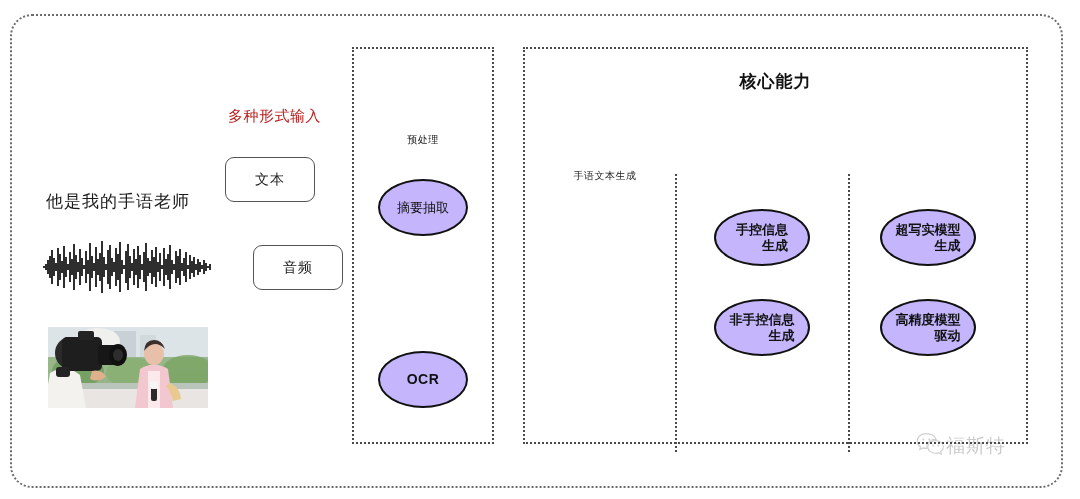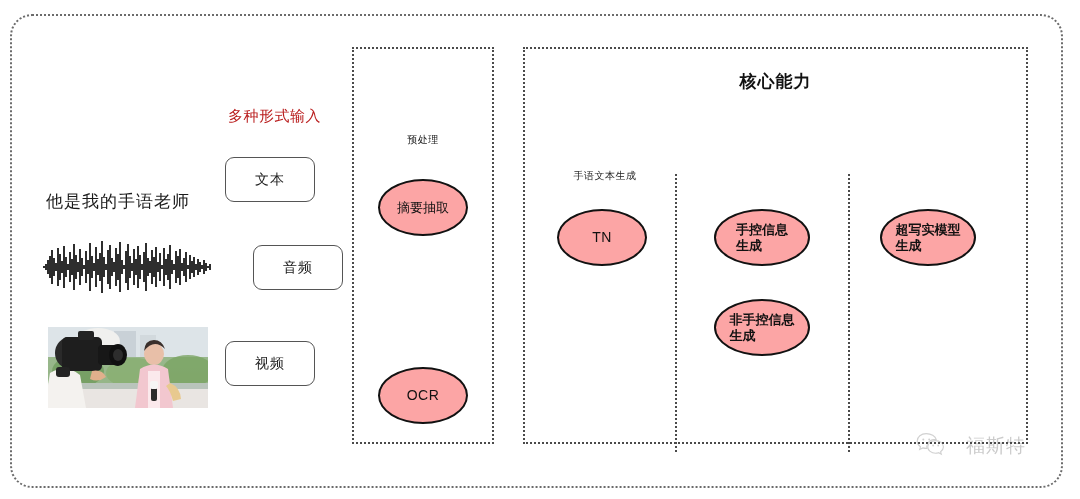--- a/index.html
+++ b/index.html
@@ -67,25 +67,25 @@
 
   
   .ellipse {
     position: absolute;
     width: 90px; height: 57px;
     border: 2.5px solid #111;
     border-radius: 50%;
     display: flex;
     align-items: center;
     justify-content: center;
-    text-align: left;
+    text-align: right;
     font-size: 13px;
     line-height: 1.18;
     color: #111;
-    background: #fca5a5;
+    background: #c4b5fd;
     white-space: pre-line;
   }
   .ellipse.wide { width: 96px; font-weight: bold; }
   .ellipse.latin { font-size: 14px; letter-spacing: .5px; }
 
   
   .multi-input-label {
     position: absolute;
     left: 228px; top: 107px;
     font-size: 15px;
@@ -138,21 +138,21 @@
     background: #cfd8cf;
   }
   .thumb svg { display: block; }
 
   
   .watermark {
     position: absolute;
     left: 916px; top: 432px;
     display: flex;
     align-items: center;
-    gap: 20px;
+    gap: 0;
     opacity: .30;
   }
   .watermark .wm-text {
     font-size: 19px;
     color: #555;
     letter-spacing: 1px;
     white-space: nowrap;
   }
 </style>
 </head>
@@ -296,47 +296,45 @@
       <rect x="8" y="40" width="14" height="10" rx="3" fill="#232323"></rect>
     </svg>
   </div>
 
   <div class="input-box box-text">
     <span>文本</span>
   </div>
   <div class="input-box box-audio">
     <span>音频</span>
   </div>
-  <div class="input-box box-video">
-    <span>视频</span>
-  </div>
 
   <div class="panel panel-scene">
     <div class="sub-title" style="left:0;right:0;top:84px;">预处理</div>
 
     <div class="ellipse" style="left:24px;top:130px;">摘要抽取</div>
-    <div class="ellipse latin" style="left:24px;top:318px;">OCR</div>
+    <div class="ellipse latin" style="left:24px;top:302px;font-weight:bold;">OCR</div>
   </div>
 
   <div class="panel panel-core">
     <div class="panel-title">核心能力</div>
 
     <div class="col-divider" style="left:150px;"></div>
     <div class="col-divider" style="left:323px;"></div>
 
     <div class="sub-title" style="left:14px;width:132px;top:120px;">手语文本生成</div>
-    <div class="ellipse latin" style="left:32px;top:160px;">TN</div>
 
     <div class="ellipse wide" style="left:189px;top:160px;">手控信息
 生成</div>
     <div class="ellipse wide" style="left:189px;top:250px;">非手控信息
 生成</div>
 
     <div class="ellipse wide" style="left:355px;top:160px;">超写实模型
 生成</div>
+    <div class="ellipse wide" style="left:355px;top:250px;">高精度模型
+驱动</div>
   </div>
 
   <div class="watermark">
     <span>
       <svg width="30" height="24" viewBox="0 0 30 24" xmlns="http://www.w3.org/2000/svg">
         <path d="M10.2 1.6C5.2 1.6 1.2 4.9 1.2 9c0 2.3 1.3 4.4 3.3 5.7L3.7 17.5l3.1-1.6c1.1.3 2.2.5 3.4.5.3 0 .6 0 .9-.04-.2-.6-.3-1.2-.3-1.9 0-3.9 3.8-7.1 8.5-7.1.3 0 .6 0 .9.04C19.3 4.1 15.2 1.6 10.2 1.6z" fill="none" stroke="#666" stroke-width="1.1"></path>
         <circle cx="7.3" cy="7.4" r="1" fill="#666"></circle>
         <circle cx="13.2" cy="7.4" r="1" fill="#666"></circle>
         <path d="M19.6 8.6c-4.3 0-7.8 2.8-7.8 6.3 0 3.5 3.5 6.3 7.8 6.3 1 0 2-.2 2.9-.5l2.8 1.4-.7-2.4c1.7-1.2 2.8-2.9 2.8-4.8 0-3.5-3.5-6.3-7.8-6.3z" fill="none" stroke="#666" stroke-width="1.1"></path>
         <circle cx="17.1" cy="13.5" r=".9" fill="#666"></circle>

